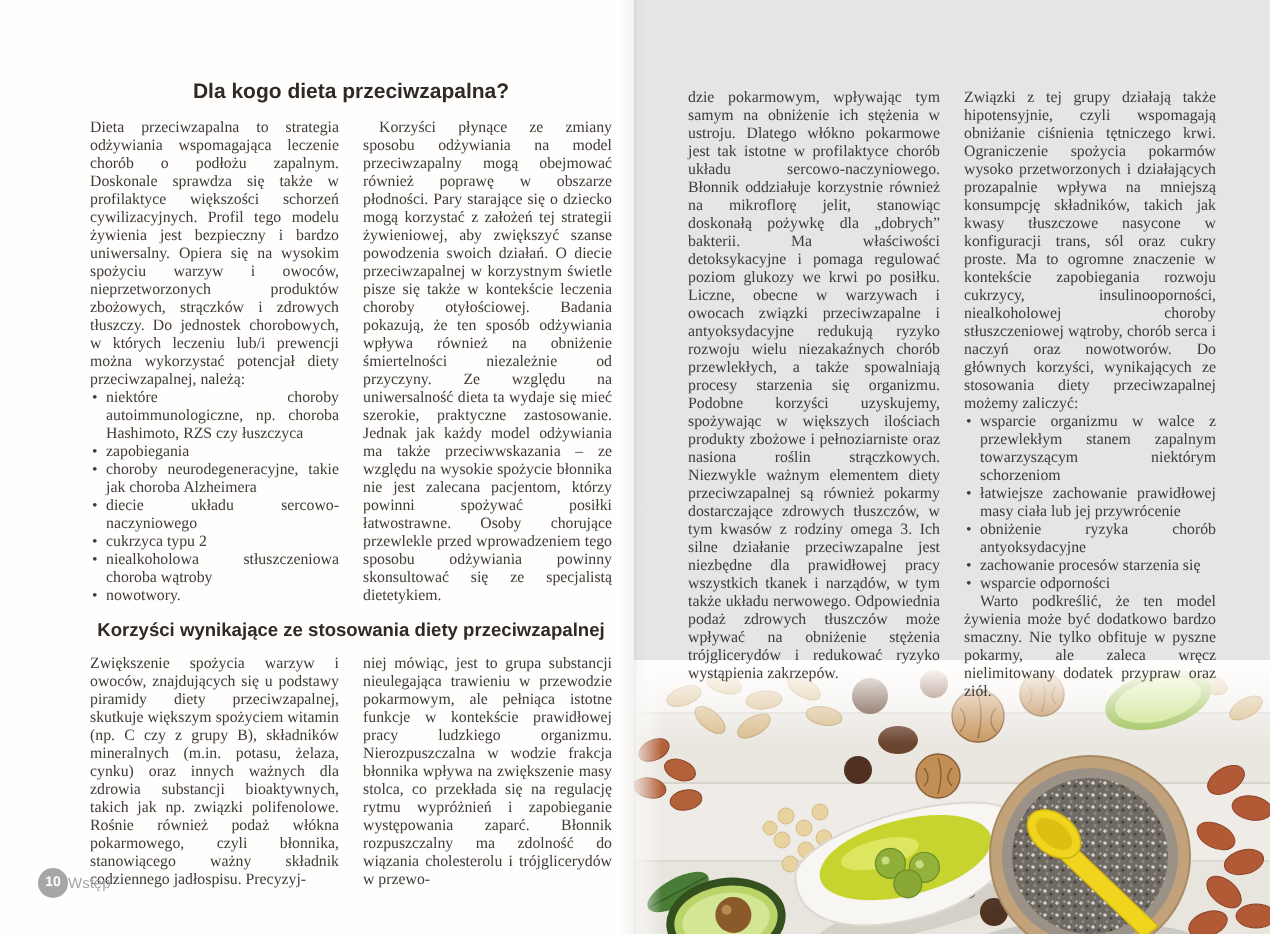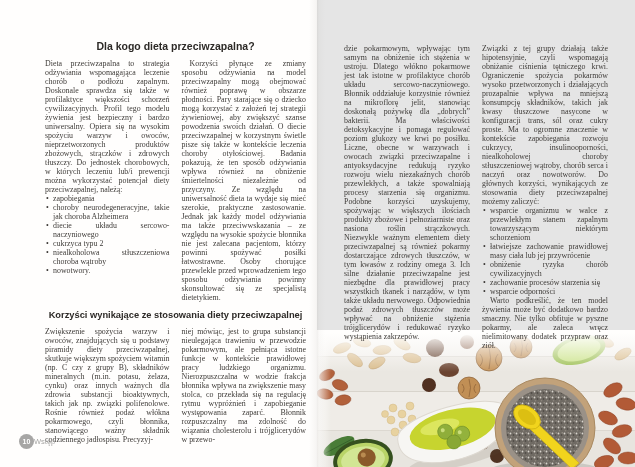--- a/index.html
+++ b/index.html
@@ -54,20 +54,21 @@
 
 <div class="spread">
 
   <div class="page left">
     <div class="lp-content">
       <h2 class="heading h1">Dla kogo dieta przeciwzapalna?</h2>
       <div class="cols">
         <div class="col">
           <p>Dieta przeciwzapalna to strategia odżywiania wspomagająca leczenie chorób o podłożu zapalnym. Doskonale sprawdza się także w profilaktyce większości schorzeń cywilizacyjnych. Profil tego modelu żywienia jest bezpieczny i bardzo uniwersalny. Opiera się na wysokim spożyciu warzyw i owoców, nieprzetworzonych produktów zbożowych, strączków i zdrowych tłuszczy. Do jednostek chorobowych, w których leczeniu lub/i prewencji można wykorzystać potencjał diety przeciwzapalnej, należą:</p>
           <ul class="bullets">
+            <li>niektóre choroby autoimmunologiczne, np. choroba Hashimoto, RZS czy łuszczyca</li>
             <li>zapobiegania</li>
             <li>choroby neurodegeneracyjne, takie jak choroba Alzheimera</li>
             <li>diecie układu sercowo-naczyniowego</li>
             <li>cukrzyca typu 2</li>
             <li>niealkoholowa stłuszczeniowa choroba wątroby</li>
             <li>nowotwory.</li>
           </ul>
         </div>
         <div class="col">
           <p class="indent">Korzyści płynące ze zmiany sposobu odżywiania na model przeciwzapalny mogą obejmować również poprawę w obszarze płodności. Pary starające się o dziecko mogą korzystać z założeń tej strategii żywieniowej, aby zwiększyć szanse powodzenia swoich działań. O diecie przeciwzapalnej w korzystnym świetle pisze się także w kontekście leczenia choroby otyłościowej. Badania pokazują, że ten sposób odżywiania wpływa również na obniżenie śmiertelności niezależnie od przyczyny. Ze względu na uniwersalność dieta ta wydaje się mieć szerokie, praktyczne zastosowanie. Jednak jak każdy model odżywiania ma także przeciwwskazania – ze względu na wysokie spożycie błonnika nie jest zalecana pacjentom, którzy powinni spożywać posiłki łatwostrawne. Osoby chorujące przewlekle przed wprowadzeniem tego sposobu odżywiania powinny skonsultować się ze specjalistą dietetykiem.</p>
@@ -93,21 +94,21 @@
     <div class="rp-content">
       <div class="cols">
         <div class="col">
           <p>dzie pokarmowym, wpływając tym samym na obniżenie ich stężenia w ustroju. Dlatego włókno pokarmowe jest tak istotne w profilaktyce chorób układu sercowo-naczyniowego. Błonnik oddziałuje korzystnie również na mikroflorę jelit, stanowiąc doskonałą pożywkę dla „dobrych” bakterii. Ma właściwości detoksykacyjne i pomaga regulować poziom glukozy we krwi po posiłku. Liczne, obecne w warzywach i owocach związki przeciwzapalne i antyoksydacyjne redukują ryzyko rozwoju wielu niezakaźnych chorób przewlekłych, a także spowalniają procesy starzenia się organizmu. Podobne korzyści uzyskujemy, spożywając w większych ilościach produkty zbożowe i pełnoziarniste oraz nasiona roślin strączkowych. Niezwykle ważnym elementem diety przeciwzapalnej są również pokarmy dostarczające zdrowych tłuszczów, w tym kwasów z rodziny omega 3. Ich silne działanie przeciwzapalne jest niezbędne dla prawidłowej pracy wszystkich tkanek i narządów, w tym także układu nerwowego. Odpowiednia podaż zdrowych tłuszczów może wpływać na obniżenie stężenia trójglicerydów i redukować ryzyko wystąpienia zakrzepów.</p>
         </div>
         <div class="col">
           <p>Związki z tej grupy działają także hipotensyjnie, czyli wspomagają obniżanie ciśnienia tętniczego krwi. Ograniczenie spożycia pokarmów wysoko przetworzonych i działających prozapalnie wpływa na mniejszą konsumpcję składników, takich jak kwasy tłuszczowe nasycone w konfiguracji trans, sól oraz cukry proste. Ma to ogromne znaczenie w kontekście zapobiegania rozwoju cukrzycy, insulinooporności, niealkoholowej choroby stłuszczeniowej wątroby, chorób serca i naczyń oraz nowotworów. Do głównych korzyści, wynikających ze stosowania diety przeciwzapalnej możemy zaliczyć:</p>
           <ul class="bullets">
             <li>wsparcie organizmu w walce z przewlekłym stanem zapalnym towarzyszącym niektórym schorzeniom</li>
             <li>łatwiejsze zachowanie prawidłowej masy ciała lub jej przywrócenie</li>
-            <li>obniżenie ryzyka chorób cywilizacyjnych</li>
+            <li>obniżenie ryzyka chorób antyoksydacyjne</li>
             <li>zachowanie procesów starzenia się</li>
             <li>wsparcie odporności</li>
           </ul>
           <p class="indent">Warto podkreślić, że ten model żywienia może być dodatkowo bardzo smaczny. Nie tylko obfituje w pyszne pokarmy, ale zaleca wręcz nielimitowany dodatek przypraw oraz ziół.</p>
         </div>
       </div>
     </div>
 
     <div class="photo">
       <svg viewBox="0 0 318 137" preserveAspectRatio="none">

